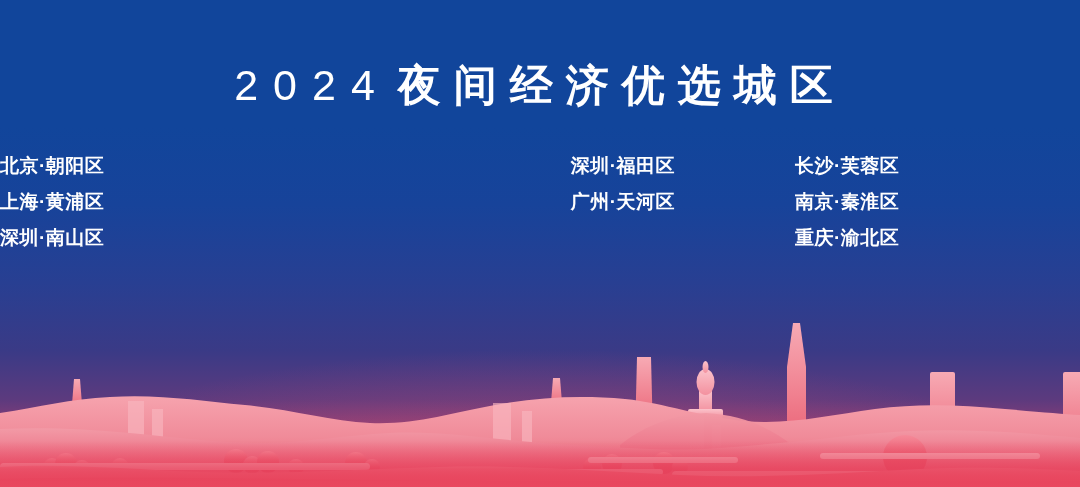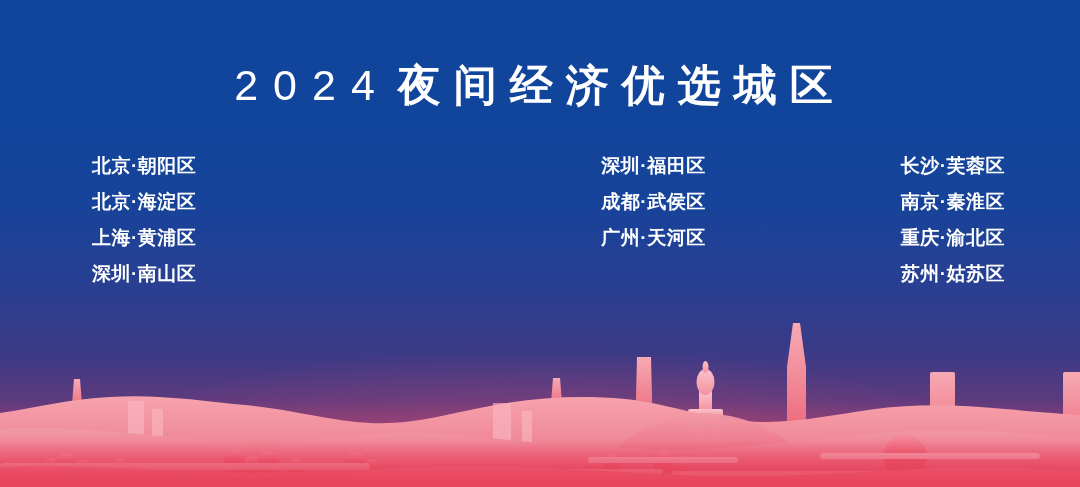--- a/index.html
+++ b/index.html
@@ -71,23 +71,23 @@
     top: 148px;
     left: 0;
     width: 100%;
     display: flex;
   }
   .col {
     width: 33.3333%;
     display: flex;
     flex-direction: column;
   }
-  .col-1 { padding-left: 92px; }
+  .col-1 { }
   .col-2 { padding-left: 105px; align-items: flex-end; }
-  .col-3 { padding-left: 120px; text-align: center; }
+  .col-3 { padding-left: 120px; }
   .city {
     color: #ffffff;
     font-size: 19px;
     font-weight: 700;
     line-height: 36px;
     height: 36px;
     letter-spacing: .5px;
     white-space: nowrap;
   }
 
@@ -118,36 +118,33 @@
   <div class="title-wrap">
     <div class="title">
       <span class="yr">2024</span><span class="cn">夜间经济优选城区</span>
     </div>
   </div>
 
   <div class="columns">
 
     <div class="col col-1">
       <div class="city">北京·朝阳区</div>
-      <div class="city">北京·海淀区</div>
       <div class="city">上海·黄浦区</div>
       <div class="city">深圳·南山区</div>
     </div>
 
     <div class="col col-2">
       <div class="city">深圳·福田区</div>
-      <div class="city">成都·武侯区</div>
       <div class="city">广州·天河区</div>
     </div>
 
     <div class="col col-3">
       <div class="city">长沙·芙蓉区</div>
       <div class="city">南京·秦淮区</div>
       <div class="city">重庆·渝北区</div>
-      <div class="city">苏州·姑苏区</div>
     </div>
 
   </div>
 
   <svg class="skyline" viewBox="0 0 1080 170" preserveAspectRatio="none">
     <defs>
       <linearGradient id="gFar" x1="0" y1="0" x2="0" y2="1">
         <stop offset="0%" stop-color="#F6A3AE"></stop>
         <stop offset="45%" stop-color="#F08B99"></stop>
         <stop offset="100%" stop-color="#E8566C"></stop>

